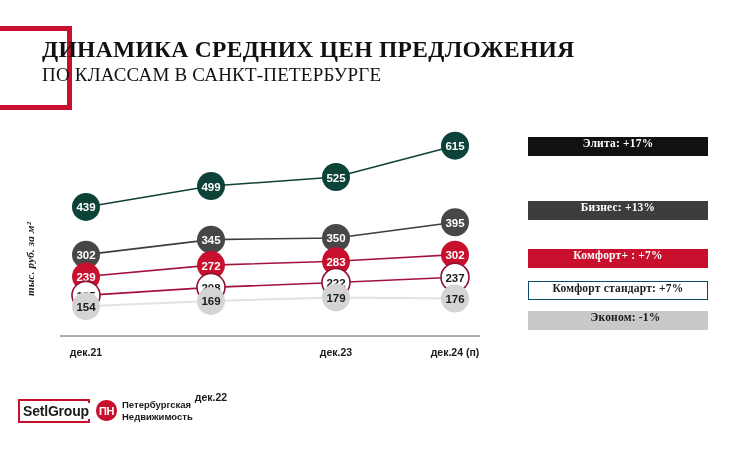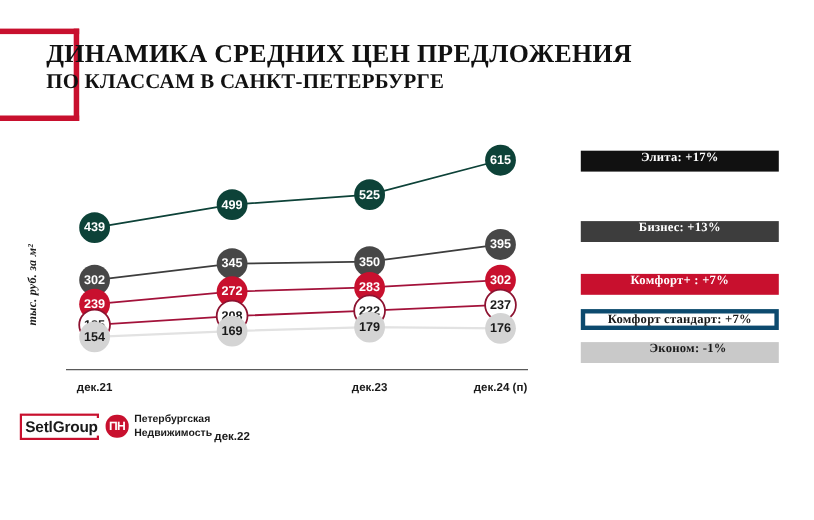--- a/index.html
+++ b/index.html
@@ -23,21 +23,21 @@
     font-family:"Liberation Serif", serif;
     font-weight:bold;
     font-size:23.5px;
     letter-spacing:0.3px;
     color:#111111;
     line-height:1.12;
     white-space:nowrap;
   }
   .title-sub{
     font-family:"Liberation Serif", serif;
-    font-weight:bold;
+    font-weight:normal;
     font-size:19px;
     letter-spacing:0.2px;
     color:#111111;
     line-height:1.15;
     margin-top:2px;
     white-space:nowrap;
   }
 
   
   .chart-wrap{position:absolute;left:0;top:118px;width:520px;height:255px;}
@@ -74,25 +74,25 @@
     display:flex;align-items:flex-start;justify-content:center;
     box-sizing:border-box;
     font-family:"Liberation Serif", serif;
     font-weight:bold;font-size:11.5px;
     letter-spacing:0.2px;
     white-space:nowrap;
   }
   .lg-elite   {top:19px; background:#111111;color:#ffffff;}
   .lg-business{top:83px; background:#3d3d3d;color:#ffffff;}
   .lg-comfplus{top:131px;background:#c8102e;color:#ffffff;}
-  .lg-comfstd {top:163px;background:#ffffff;color:#1a1a1a;border:4px solid #0c4a6e;}
+  .lg-comfstd {top:163px;background:#ffffff;color:#1a1a1a;border:1px solid #0c4a6e;}
   .lg-econom  {top:193px;background:#c9c9c9;color:#1a1a1a;padding-left:15px;}
 
   
-  .footer{position:absolute;left:0;top:371px;width:740px;height:46px;}
+  .footer{position:absolute;left:0;top:394px;width:740px;height:46px;}
   .logo-setl{
     position:absolute;left:18px;top:5px;
     width:72px;height:24px;
     border:2px solid #c8102e;box-sizing:border-box;
   }
   .logo-setl-text{
     position:absolute;left:22px;top:9px;
     font-family:"Liberation Sans", sans-serif;
     font-weight:bold;font-size:14px;color:#1a1a1a;
     letter-spacing:-0.2px;white-space:nowrap;

